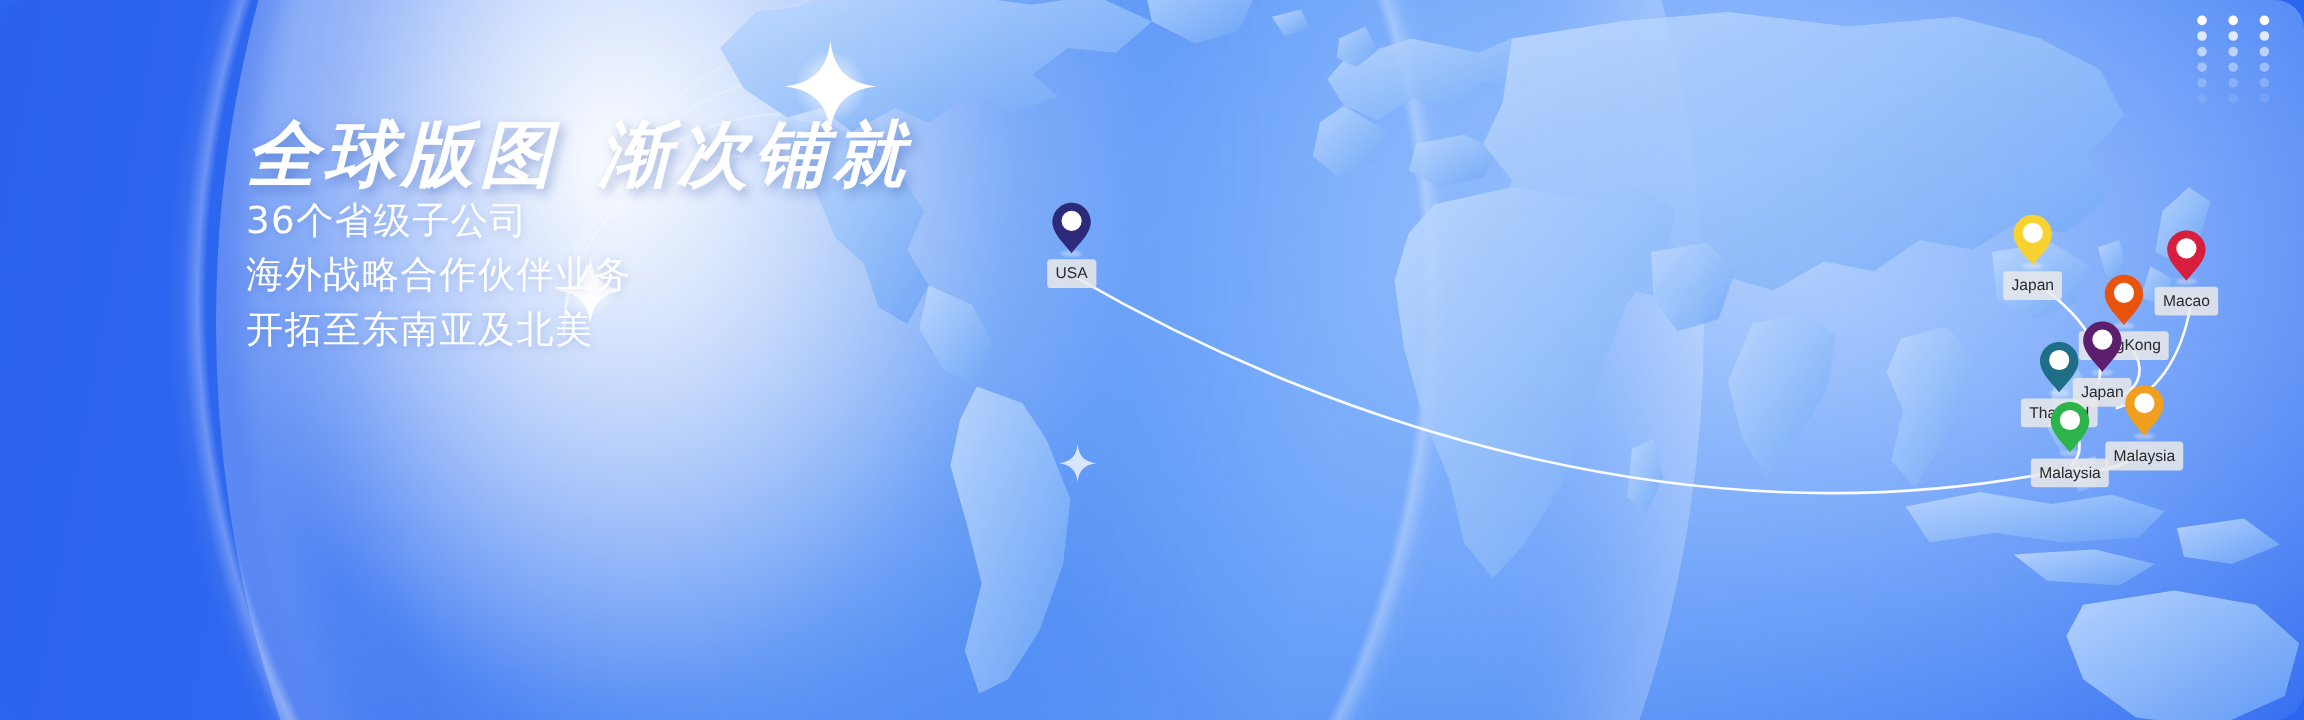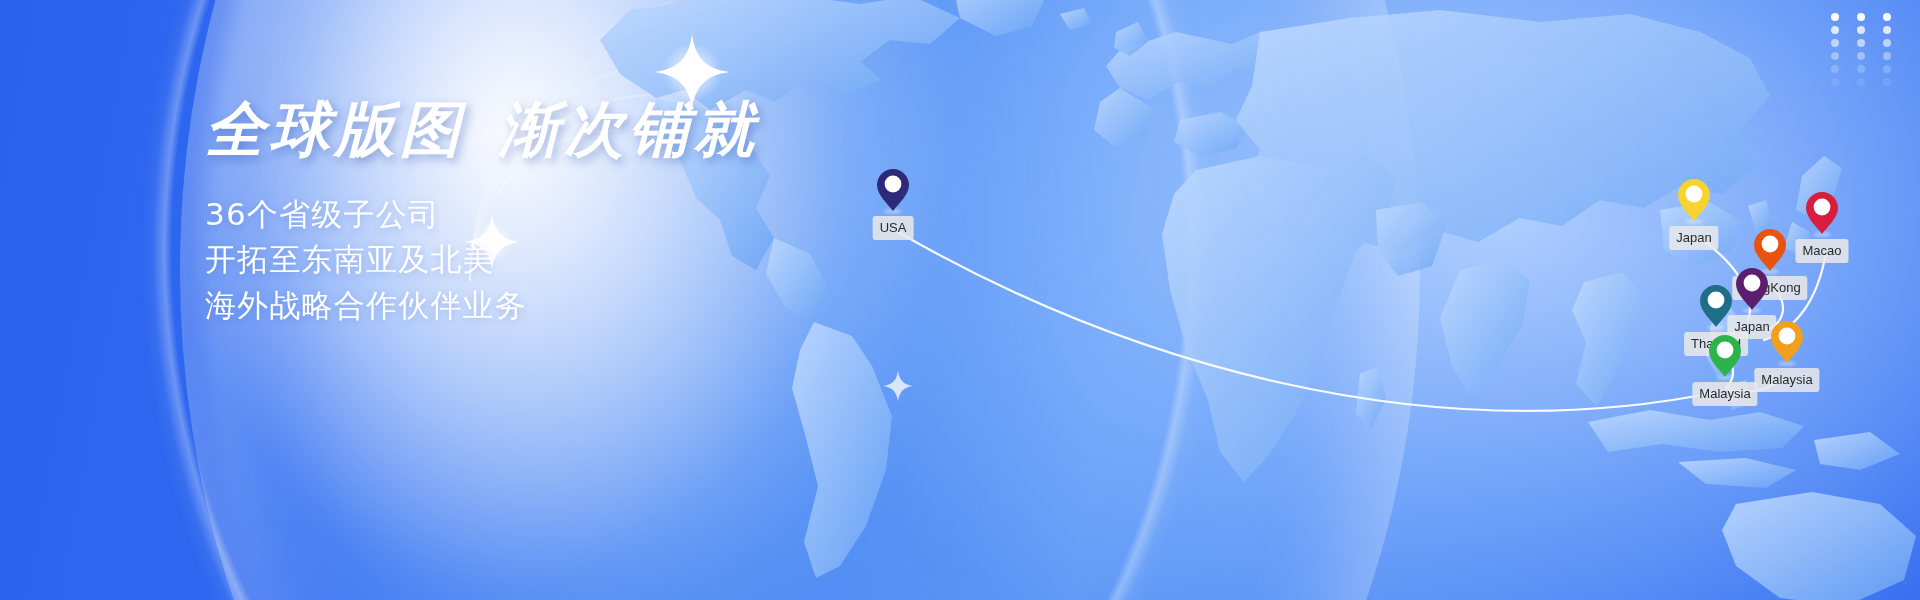--- a/index.html
+++ b/index.html
@@ -7,20 +7,21 @@
   body {
     font-family:"Liberation Sans","DejaVu Sans",sans-serif;
     background:#2a66ef;
     position:relative;
   }
   #banner {
     position:absolute; inset:0; width:1920px; height:600px; overflow:hidden;
     background:
       radial-gradient(ellipse 1100px 760px at 1500px 210px, rgba(186,214,255,0.92) 0%, rgba(150,193,255,0.55) 38%, rgba(90,150,250,0.12) 68%, rgba(42,102,239,0) 82%),
       linear-gradient(100deg, #2a62ee 0%, #2f69f0 18%, #4b87f3 40%, #5e99f6 58%, #3f7cf2 78%, #2a62ee 100%);
+    border-radius: 24px;
   }
 
   
   .globe-glow {
     position:absolute; left:200px; top:-520px;
     width:1180px; height:1560px; border-radius:50%;
     background:
       radial-gradient(ellipse 60% 60% at 26% 42%, rgba(255,255,255,0.95) 0%, rgba(226,240,255,0.6) 26%, rgba(173,213,255,0.22) 48%, rgba(120,180,250,0.05) 66%, rgba(42,102,239,0) 78%);
     filter:blur(10px);
     pointer-events:none;
@@ -53,21 +54,21 @@
 
   
   .text-block { position:absolute; left:205px; top:96px; width:700px; z-index:20; }
   .headline {
     font-size:60px; font-weight:bold; font-style:italic; color:#ffffff;
     letter-spacing:5px; line-height:1.1; white-space:nowrap;
     text-shadow: 3px 4px 10px rgba(20,60,160,0.35);
     font-family:"DejaVu Sans","Liberation Sans",sans-serif;
   }
   .headline .gap { display:inline-block; width:34px; }
-  .sublines { margin-top:30px; }
+  .sublines { }
   .subline {
     font-size:31px; color:#ffffff; line-height:1.46; letter-spacing:1.2px;
     white-space:nowrap; font-weight:400;
     text-shadow: 0 2px 7px rgba(25,70,170,0.22);
     font-family:"DejaVu Sans","Liberation Sans",sans-serif;
   }
   .subline-1 { position:relative; }
 
   
   .spark { position:absolute; pointer-events:none; }
@@ -239,22 +240,22 @@
   <svg class="spark" style="left:880px; top:368px; width:36px; height:36px; opacity:0.75;" viewBox="0 0 88 88">
     <path d="M44 6 C47 30 58 41 82 44 C58 47 47 58 44 82 C41 58 30 47 6 44 C30 41 41 30 44 6 Z" fill="#ffffff"></path>
   </svg>
 
   <div class="text-block">
     <div class="headline">
       <span>全球版图</span><span class="gap"></span><span>渐次铺就</span>
     </div>
     <div class="sublines">
       <div class="subline subline-1">36个省级子公司</div>
+      <div class="subline">海外战略合作伙伴业务</div>
       <div class="subline">开拓至东南亚及北美</div>
-      <div class="subline">海外战略合作伙伴业务</div>
     </div>
   </div>
 
   <div id="markers-layer">
       <div class="marker" style="left: 893px; top: 212px;">
         <div class="pin-shadow"></div>
         <svg class="pin" viewBox="0 0 34 44">
           <path d="M17 1 C8.2 1 1 8.2 1 17 C1 27 12 36 17 43 C22 36 33 27 33 17 C33 8.2 25.8 1 17 1 Z" fill="#2d2a7a"></path>
           <circle cx="17" cy="16" r="8.4" fill="#ffffff"></circle>
         </svg>

